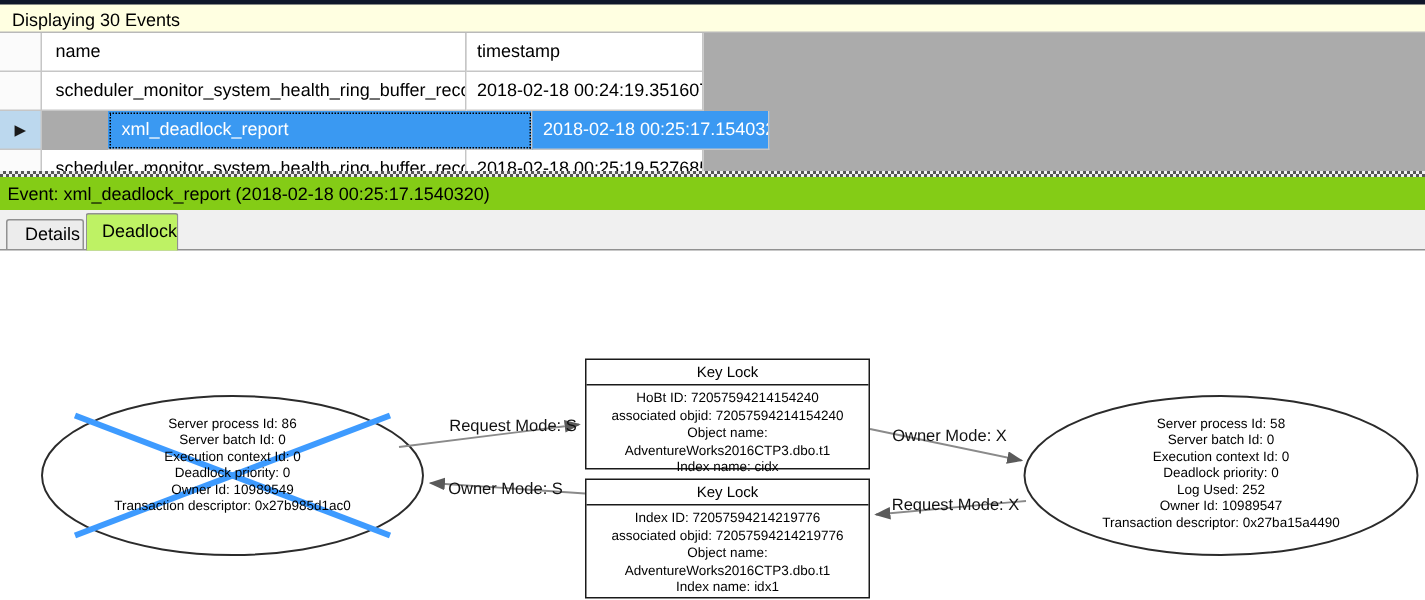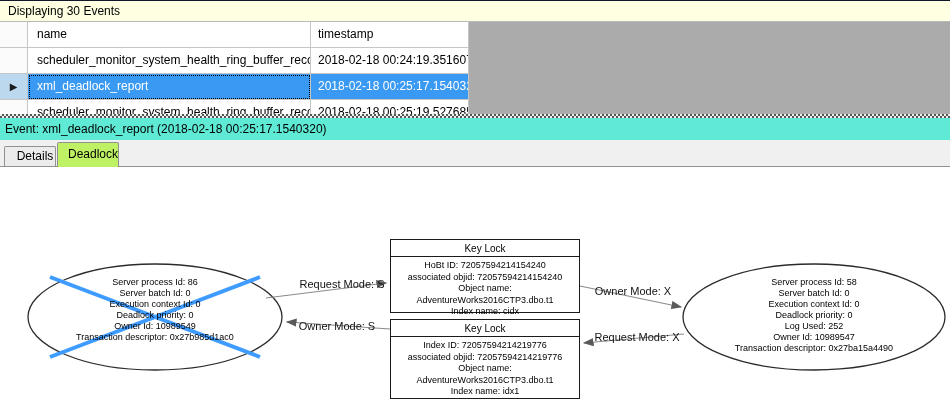--- a/index.html
+++ b/index.html
@@ -1,49 +1,49 @@
 <!DOCTYPE html>
 <html><head>
 <meta charset="utf-8">
 <style>
   * { margin:0; padding:0; box-sizing:border-box; }
   html,body { width:950px; height:400px; font-family:"Liberation Sans",sans-serif; background:#f0f0f0; overflow:hidden; }
   .app { position:relative; width:950px; height:400px; background:#f0f0f0; font-size:12px; color:#000; }
 
   
   .info-bar { position:absolute; left:0; top:0; width:950px; height:22px;
-    background:#FFFFE1; border-top:1px solid #0f172a; border-bottom:1px solid #b9b9b9;
+    background:#FFFFE1; border-top:3px solid #0f172a; border-bottom:1px solid #b9b9b9;
     line-height:20px; padding-left:8px; }
 
   
   .grid { position:absolute; left:0; top:22px; width:950px; height:92px; background:#ABABAB; overflow:hidden; }
   .cell { position:absolute; background:#fff; border-right:1px solid #c6c6c6; border-bottom:1px solid #c6c6c6;
     line-height:25px; white-space:nowrap; overflow:hidden; }
   .rowhdr { left:0; width:28px; background:#fbfbfb; text-align:center; }
   .namecol { left:28px; width:283px; padding-left:9px; }
   .tscol { left:311px; width:158px; padding-left:7px; }
   .hdr { font-weight:normal; }
   .r0 { top:0; height:26px; }
   .r1 { top:26px; height:26px; }
   .r2 { top:52px; height:26px; }
   .r3 { top:78px; height:26px; }
-  .sel { background:#3A99F2; color:#fff; }
+  .sel { background:#3A99F2; color:#fff;margin-left:44px; }
   .sel-hdr { background:#BcD8EE; }
   .focus-cell { outline:1px dotted #000; outline-offset:-2px; }
   .row-marker { font-size:10px; color:#1a1a1a; line-height:25px; }
 
   
   .splitter { position:absolute; left:0; top:114px; width:950px; height:4px; background:#f0f0f0;
     background-image:
       linear-gradient(45deg,#555 25%,transparent 25%,transparent 75%,#555 75%),
       linear-gradient(45deg,#555 25%,transparent 25%,transparent 75%,#555 75%);
     background-size:4px 4px; background-position:0 0,2px 2px; }
 
   
-  .event-bar { position:absolute; left:0; top:118px; width:950px; height:22px; background:#5eead4;
+  .event-bar { position:absolute; left:0; top:118px; width:950px; height:22px; background:#84cc16;
     line-height:22px; padding-left:5px; }
 
   
   .tabstrip { position:absolute; left:0; top:140px; width:950px; height:26px; background:#f0f0f0; }
   .tab { position:absolute; text-align:center; border:1px solid #919191; border-bottom:none;
     border-radius:2px 2px 0 0;padding-left:10px; }
   .tab-inactive { left:4px; top:6px; height:20px; width:52px; background:#ececec; line-height:19px; }
   .tab-active { left:57px; top:2px; height:25px; width:62px; background:#bef264; line-height:23px; z-index:3; }
 
   

